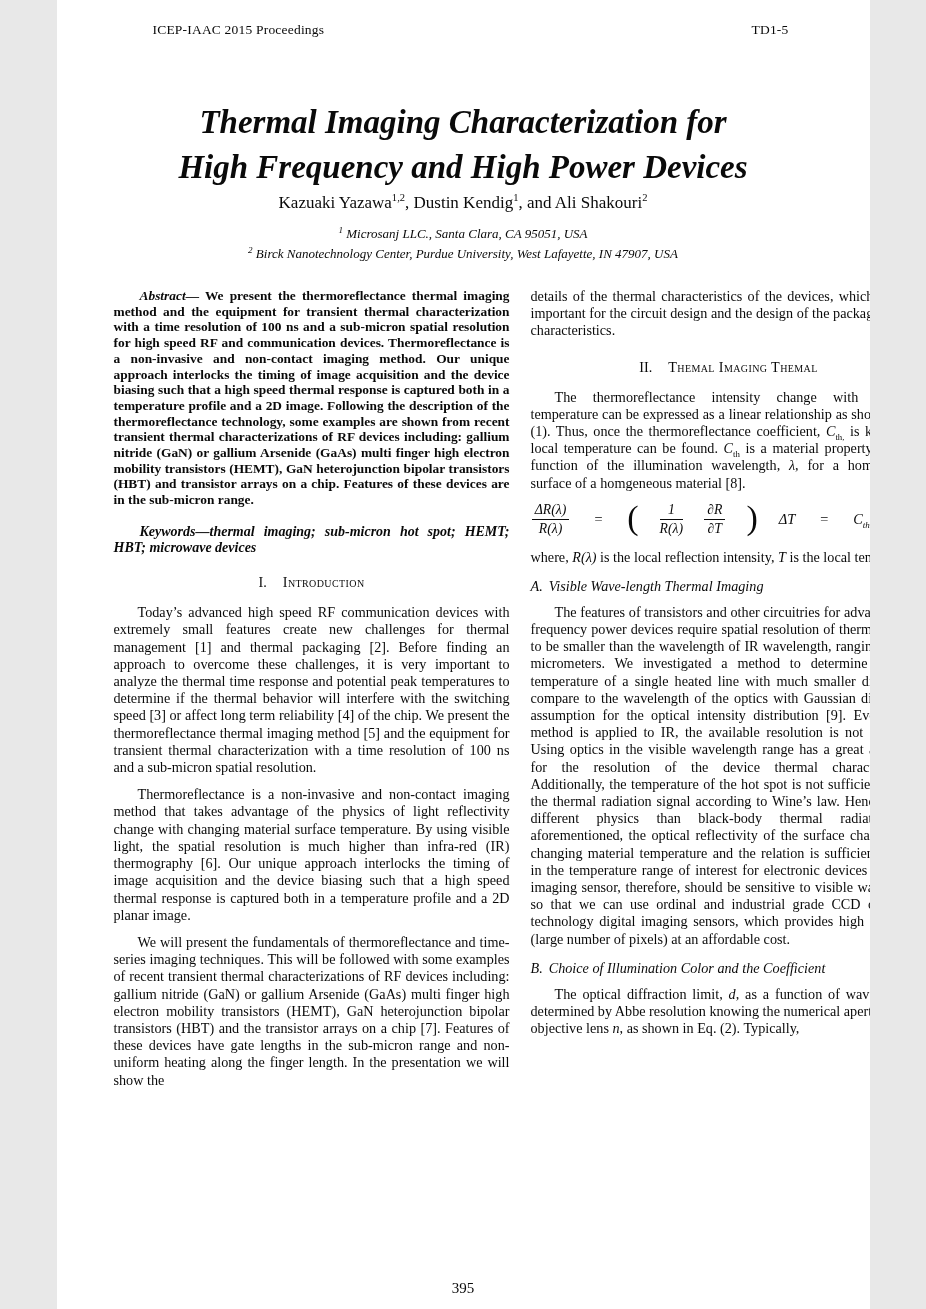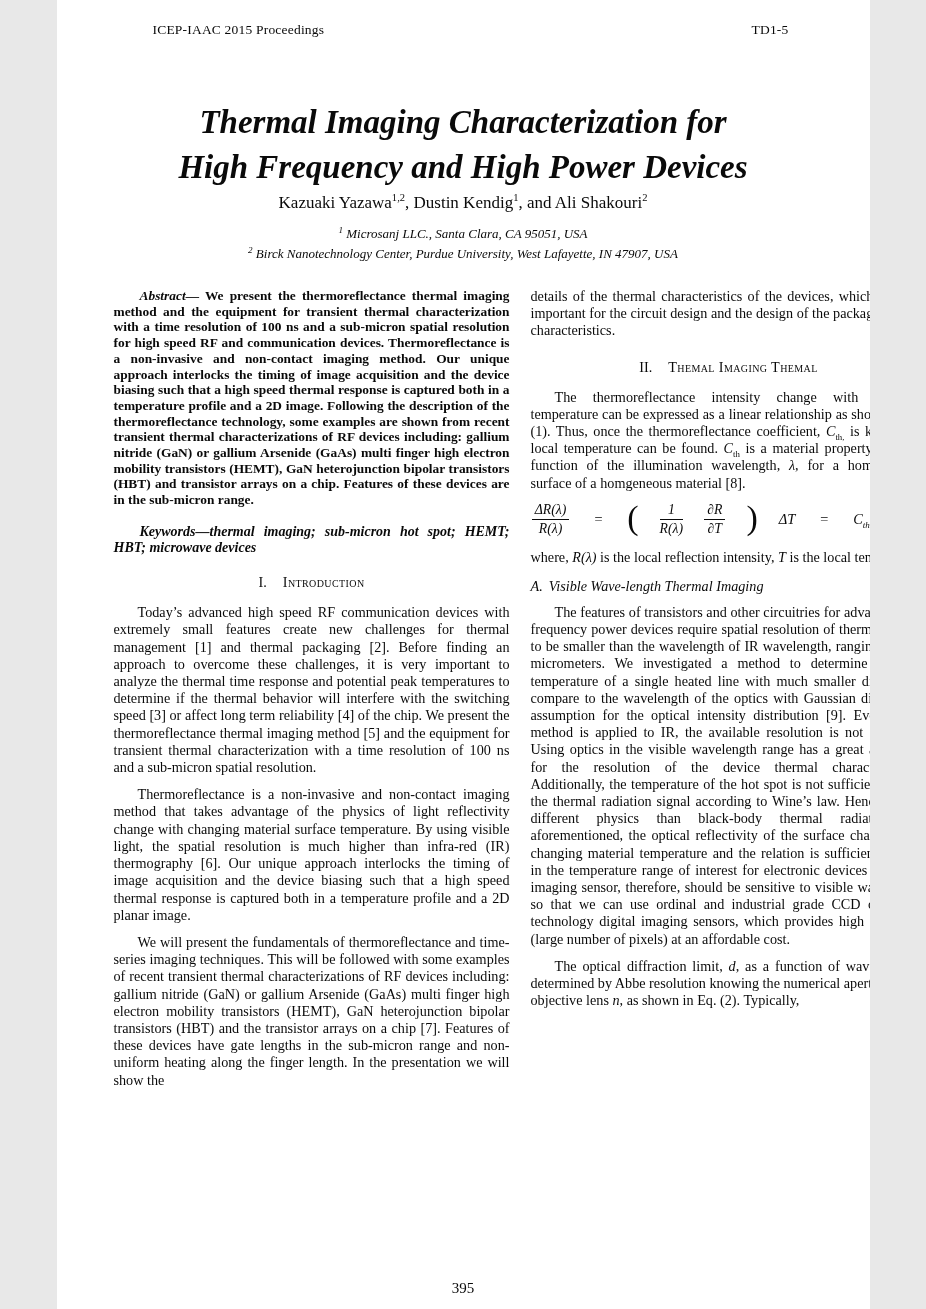--- a/index.html
+++ b/index.html
@@ -145,20 +145,21 @@
       </span>
       <span class="eq-number">(1)</span>
     </div>
 
     <p class="para no-indent"><span>where, </span><span style="font-style: italic;">R(λ)</span><span> is the local reflection intensity, </span><span style="font-style: italic;">T</span><span> is the local temperature.</span></p>
 
     <h3 class="subsection-heading"><span>A.</span><span class="sub-title">Visible Wave-length Thermal Imaging</span></h3>
 
     <p class="para">The features of transistors and other circuitries for advanced high frequency power devices require spatial resolution of thermal images to be smaller than the wavelength of IR wavelength, ranging ~ 3-10s micrometers. We investigated a method to determine the true temperature of a single heated line with much smaller dimensions compare to the wavelength of the optics with Gaussian distribution assumption for the optical intensity distribution [9]. Even if this method is applied to IR, the available resolution is not sufficient. Using optics in the visible wavelength range has a great advantage for the resolution of the device thermal characterization. Additionally, the temperature of the hot spot is not sufficient to emit the thermal radiation signal according to Wine’s law. Hence we use different physics than black-body thermal radiation. As aforementioned, the optical reflectivity of the surface changes with changing material temperature and the relation is sufficiently linear in the temperature range of interest for electronic devices [10]. The imaging sensor, therefore, should be sensitive to visible wavelength, so that we can use ordinal and industrial grade CCD or similar technology digital imaging sensors, which provides high resolution (large number of pixels) at an affordable cost.</p>
 
+    <h3 class="subsection-heading"><span>B.</span><span class="sub-title">Choice of Illumination Color and the Coefficient</span></h3>
 
     <p class="para"><span>The optical diffraction limit, </span><span style="font-style: italic;">d</span><span>, as a function of wavelength is determined by Abbe resolution knowing the numerical aperture of the objective lens </span><span style="font-style: italic;">n</span><span>, as shown in Eq. (2). Typically,</span></p>
   </section>
 
   <div class="footer">
     <span>395</span>
   </div>
 
 </div>
 

